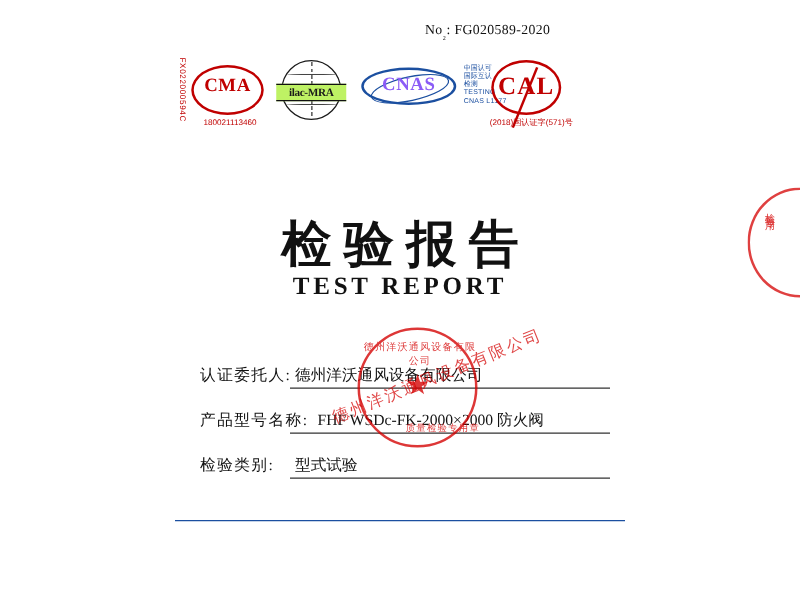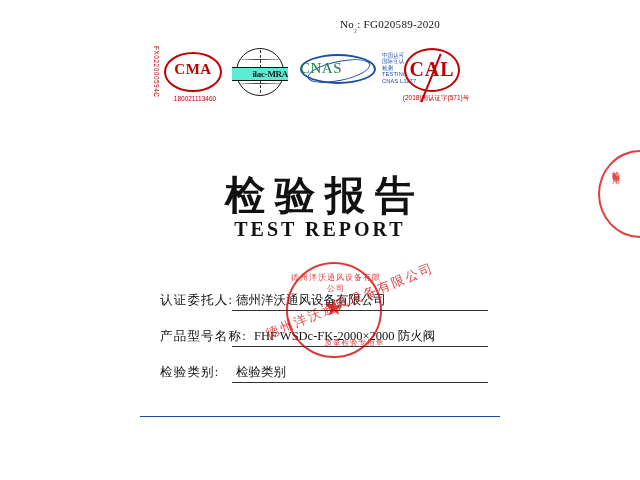--- a/index.html
+++ b/index.html
@@ -33,21 +33,21 @@
   }
   .report-no .sub {
     font-size: 8px;
     vertical-align: sub;
   }
 
   
   .logo-row {
     position: absolute;
     top: 44px;
-    left: 148px;
+    left: 137px;
     width: 300px;
     height: 70px;
   }
 
   .vert-code {
     position: absolute;
     left: 0;
     top: 2px;
     width: 12px;
     height: 66px;
@@ -132,24 +132,24 @@
     height: 0;
     border-top: 1px solid #444;
     border-radius: 50%;
   }
   .ilac .band {
     position: absolute;
     left: 0;
     top: 19px;
     width: 56px;
     height: 12px;
-    background: #5eead4;
+    background: #bef264;
     border-top: 1px solid #111;
     border-bottom: 1px solid #111;
-    text-align: right;
+    text-align: center;
     font-size: 9px;
     font-weight: bold;
     line-height: 12px;
     letter-spacing: -0.3px;
     font-family: "Liberation Serif", serif;
   }
 
   
   .cnas {
     position: absolute;
@@ -173,23 +173,24 @@
     width: 62px; height: 18px;
     border: 1.2px solid #1b4fa0;
     border-radius: 50%;
     transform: rotate(-12deg);
   }
   .cnas .wordmark {
     position: absolute;
     left: 2px;
     top: 6px;
     width: 76px;
+    text-align: center;
     font-size: 15px;
-    font-weight: normal;
-    color: #15803d;
+    font-weight: bold;
+    color: #8b5cf6;
     letter-spacing: 0.5px;
     font-family: "Liberation Serif", serif;
   }
   .cnas .cn-lines {
     position: absolute;
     left: 84px;
     top: -2px;
     width: 56px;
     font-size: 5.6px;
     line-height: 6.4px;
@@ -525,21 +526,21 @@
       <span class="value">德州洋沃通风设备有限公司</span>
       <span class="rule"></span>
     </div>
     <div class="field">
       <span class="label">产品型号名称:</span>
       <span class="value" style="left:94px">FHF WSDc-FK-2000×2000 防火阀</span>
       <span class="rule"></span>
     </div>
     <div class="field">
       <span class="label">检验类别:</span>
-      <span class="value">检验类别</span>
+      <span class="value">型式试验</span>
       <span class="rule"></span>
     </div>
   </div>
 
   <div class="seal-round">
     <div class="arc">德州洋沃通风设备有限公司</div>
     <div class="star">★</div>
     <div class="bottom">质量检验专用章</div>
   </div>
 

